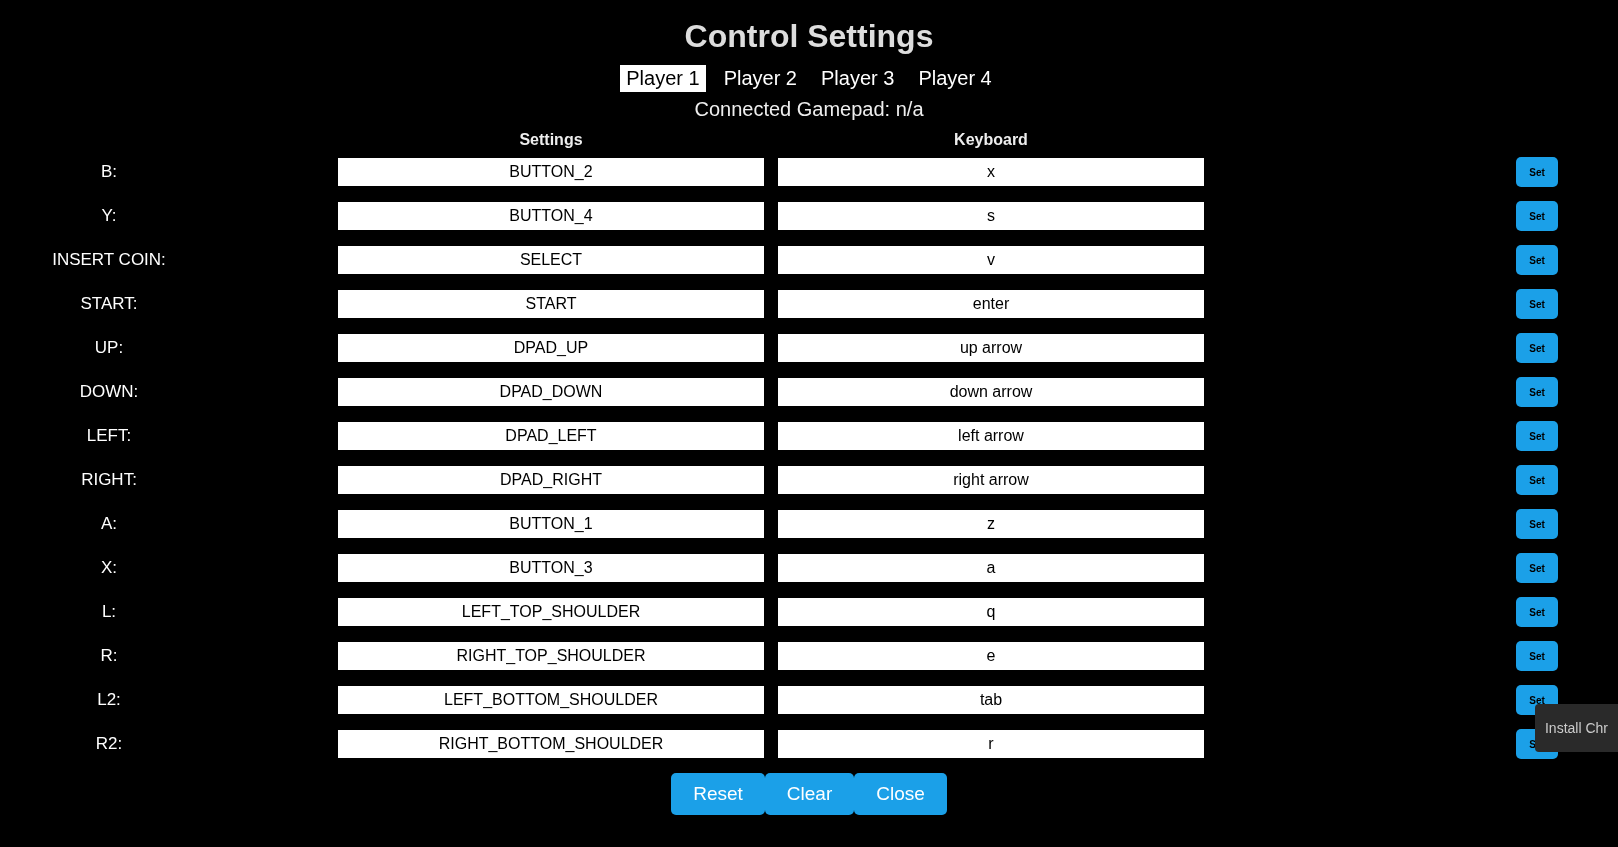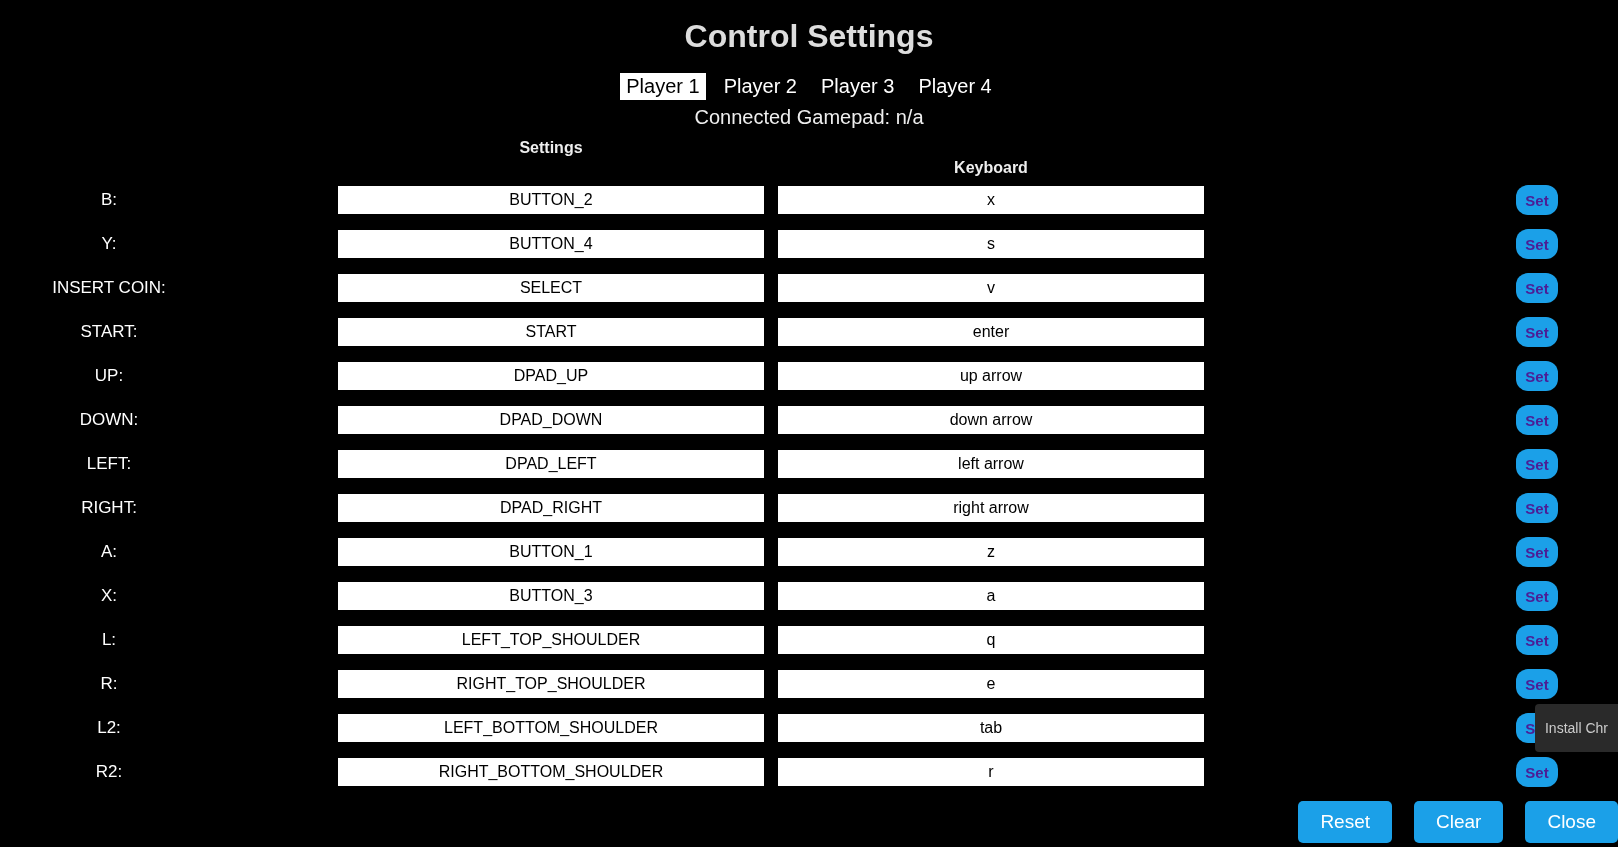--- a/index.html
+++ b/index.html
@@ -13,21 +13,21 @@
   }
   .container {
     width: 100%;
     padding-top: 18px;
   }
   .title {
     text-align: center;
     font-size: 32px;
     font-weight: 700;
     color: #ddd;
-    margin-bottom: 18px;
+    margin-bottom: 10px;
   }
   .tabs {
     display: flex;
     justify-content: center;
     gap: 12px;
     margin-bottom: 6px;
   }
   .tab {
     font-size: 20px;
     padding: 2px 6px;
@@ -50,21 +50,21 @@
   .headers {
     display: flex;
     font-size: 16px;
     font-weight: 600;
     color: #eee;
     margin-bottom: 8px;
   }
   .col-label { width: 338px; text-align: center; }
   .col-gamepad { width: 426px; text-align: center; }
   .col-gap { width: 14px; }
-  .col-keyboard { width: 426px; text-align: center; margin-top: 20px; }
+  .col-keyboard { width: 426px; text-align: center; }
   .col-spacer { flex: 1; }
   .col-set { width: 60px; margin-right: 20px; }
 
   .row {
     display: flex;
     align-items: center;
     margin-bottom: 14px;
   }
   .label {
     width: 338px;
@@ -83,32 +83,31 @@
     line-height: 28px;
     border: none;
     outline: none;
   }
   .gap { width: 14px; }
   .spacer { flex: 1; }
   .set-btn {
     width: 42px;
     height: 30px;
     background: #1ba0e8;
-    color: #4c1d95;
+    color: #000000;
     border: none;
-    border-radius: 12px;
-    font-size: 15px;
+    border-radius: 5px;
+    font-size: 10px;
     font-weight: 600;
     cursor: pointer;
     margin-right: 60px;
   }
   .footer {
     display: flex;
-    justify-content: flex-end;
-    gap: 22px;
+    justify-content: center;
     margin-top: 14px;
   }
   .footer-btn {
     padding: 10px 22px;
     background: #1ba0e8;
     color: #fff;
     border: none;
     border-radius: 5px;
     font-size: 19px;
     font-weight: 500;

